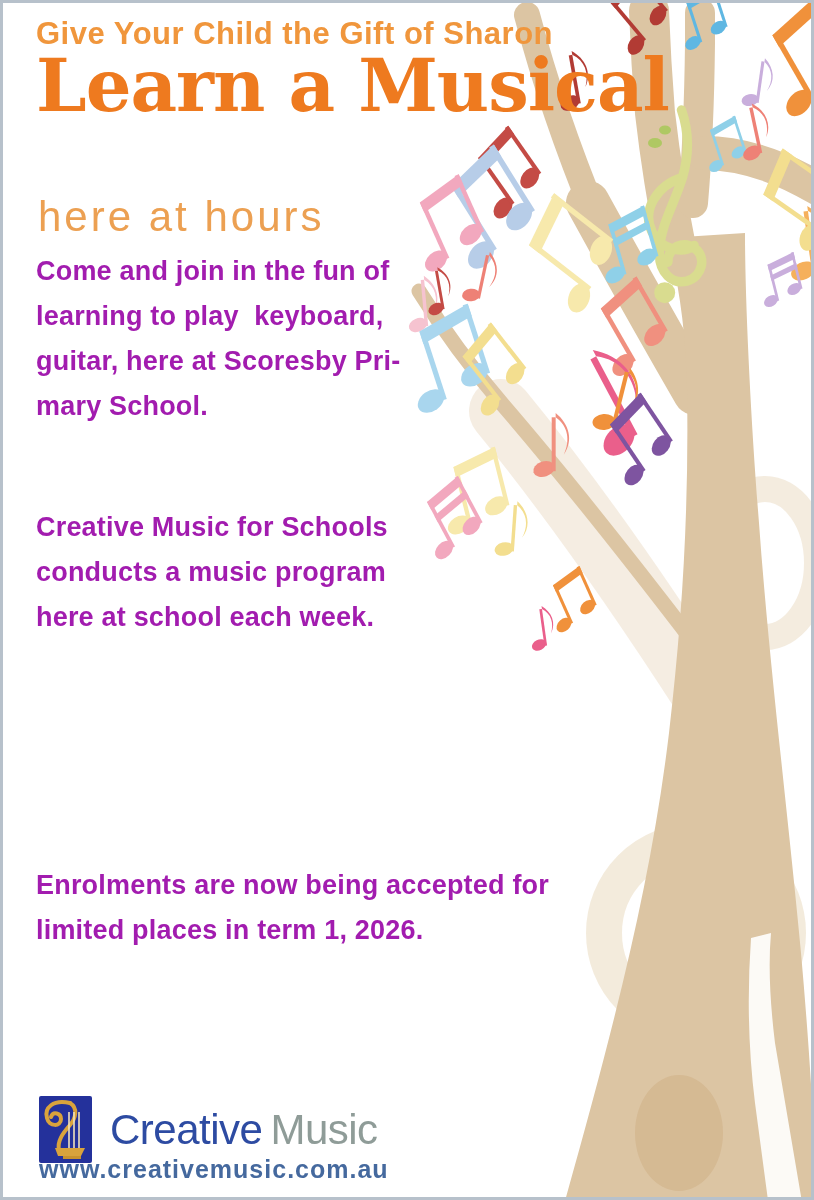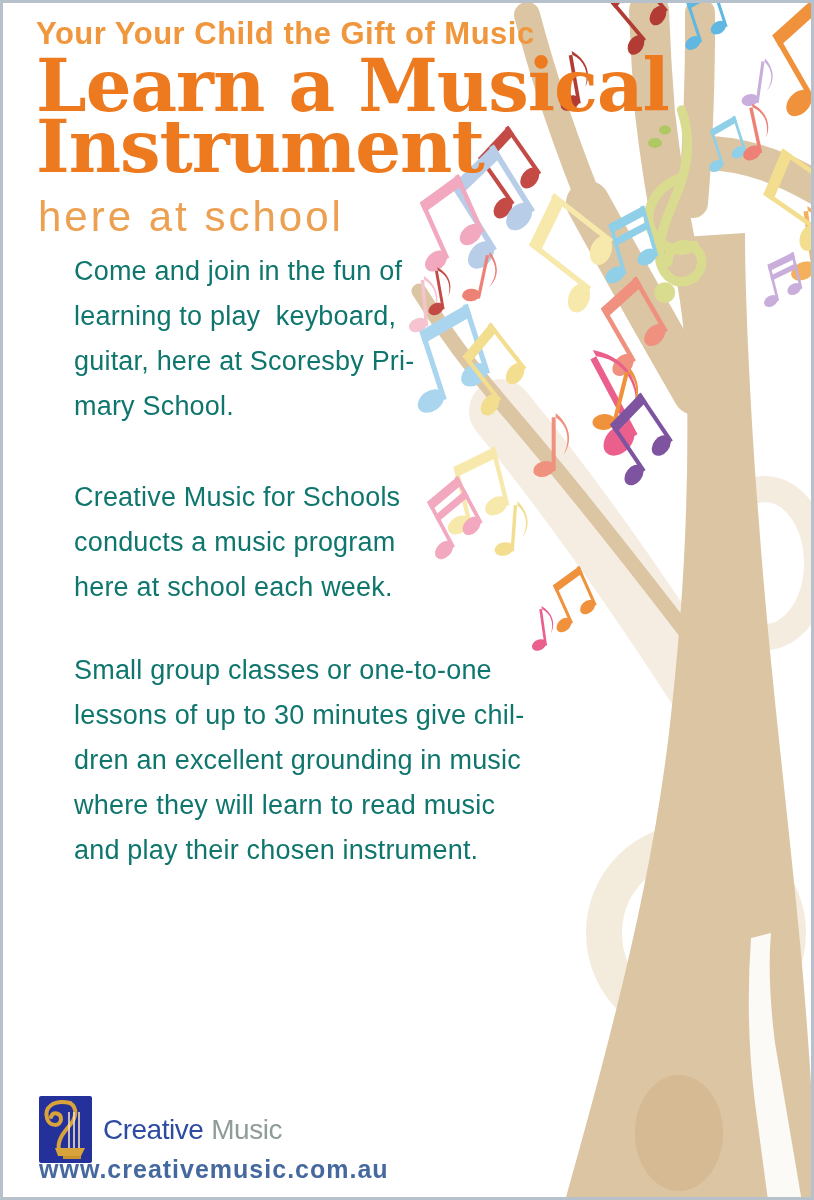--- a/index.html
+++ b/index.html
@@ -25,36 +25,35 @@
     font-weight:bold;font-size:72px;line-height:61px;letter-spacing:-1px;
     color:#EE7A1F;
   }
   .subtitle{
     left:35px;top:190px;
     font-size:42px;font-weight:400;letter-spacing:3px;
     color:#ECA052;
   }
   .para{
     left:33px;width:640px;
-    color:#0f766e;font-weight:normal;
+    color:#a21caf;font-weight:bold;
     font-size:27px;line-height:45px;letter-spacing:.2px;
     white-space:pre-line;
-    margin-left:38px;
   }
   #p1{top:246px;}
-  #p2{top:472px;}
+  #p2{top:502px;}
   #p3{top:645px;}
   #p4{top:860px;}
   #p5{top:948px;font-size:24.5px;line-height:43px;}
   .logo{
     left:36px;top:1093px;z-index:2;position:absolute;
     display:flex;align-items:center;
   }
   .logo-badge{width:53px;height:67px;flex:0 0 auto;}
-  .logo-words{margin-left:11px;font-size:28px;font-weight:400;letter-spacing:-.5px;line-height:67px;white-space:nowrap;}
+  .logo-words{margin-left:18px;font-size:42px;font-weight:400;letter-spacing:-.5px;line-height:67px;white-space:nowrap;}
   .logo-creative{color:#2D4BA2;}
   .logo-music{color:#8F9C98;margin-left:8px;}
   .website{
     left:36px;top:1152px;
     font-size:25px;font-weight:bold;letter-spacing:1px;
     color:#45699E;
     text-align:center;
   }
 </style>
 </head>
@@ -139,41 +138,37 @@
       <use href="#n2" transform="translate(561,622) rotate(-24) scale(0.85)" fill="#F0913B"></use>
       <use href="#n1" transform="translate(536,642) rotate(-8) scale(0.75)" fill="#EA5F8B"></use>
       <use href="#n1" transform="translate(501,546) rotate(4) scale(0.95)" fill="#F3DE8F"></use>
       <use href="#n2" transform="translate(713,163) rotate(-18) scale(0.75)" fill="#8FD0E8"></use>
       <use href="#n1" transform="translate(749,150) rotate(-12) scale(0.95)" fill="#EE8176"></use>
       <ellipse cx="652" cy="140" rx="7" ry="5" fill="#AFC863"></ellipse>
       <ellipse cx="662" cy="127" rx="6" ry="4.5" fill="#AFC863"></ellipse>
     </g>
   </svg>
 
-  <div class="txt tagline">Your Your Child the Gift of Music</div>
+  <div class="txt tagline">Give Your Child the Gift of Sharon</div>
 
   <div class="txt title">
     <div>Learn a Musical</div>
-    <div>Instrument</div>
   </div>
 
-  <div class="txt subtitle">here at school</div>
+  <div class="txt subtitle">here at hours</div>
 
   <div id="p1" class="txt para">Come and join in the fun of
 learning to play &nbsp;keyboard,
 guitar, here at Scoresby Pri-
 mary School.</div>
   <div id="p2" class="txt para">Creative Music for Schools
 conducts a music program
 here at school each week.</div>
-  <div id="p3" class="txt para">Small group classes or one-to-one
-lessons of up to 30 minutes give chil-
-dren an excellent grounding in music
-where they will learn to read music
-and play their chosen instrument.</div>
+  <div id="p4" class="txt para">Enrolments are now being accepted for
+limited places in term 1, 2026.</div>
 
   <div class="logo">
     <svg class="logo-badge" viewBox="0 0 53 67" aria-hidden="true">
       <rect x="0" y="0" width="53" height="67" rx="2" fill="#24319B"></rect>
       <path d="M 31,7 C 14,3 5,12 8,22 C 10,31 22,31 22,23 C 22,17 14,15 12,21" fill="none" stroke="#D9A33C" stroke-width="4" stroke-linecap="round"></path>
       <path d="M 31,7 C 39,12 37,22 31,29 C 24,37 18,45 20,54" fill="none" stroke="#D9A33C" stroke-width="4" stroke-linecap="round"></path>
       <line x1="30" y1="16" x2="30" y2="52" stroke="#F2E3BC" stroke-width="1.6"></line>
       <line x1="35" y1="16" x2="35" y2="52" stroke="#F2E3BC" stroke-width="1.6"></line>
       <line x1="40" y1="16" x2="40" y2="52" stroke="#F2E3BC" stroke-width="1.6"></line>
       <path d="M 16,52 L 46,52 L 42,60 L 19,60 Z" fill="#D9A33C"></path>

